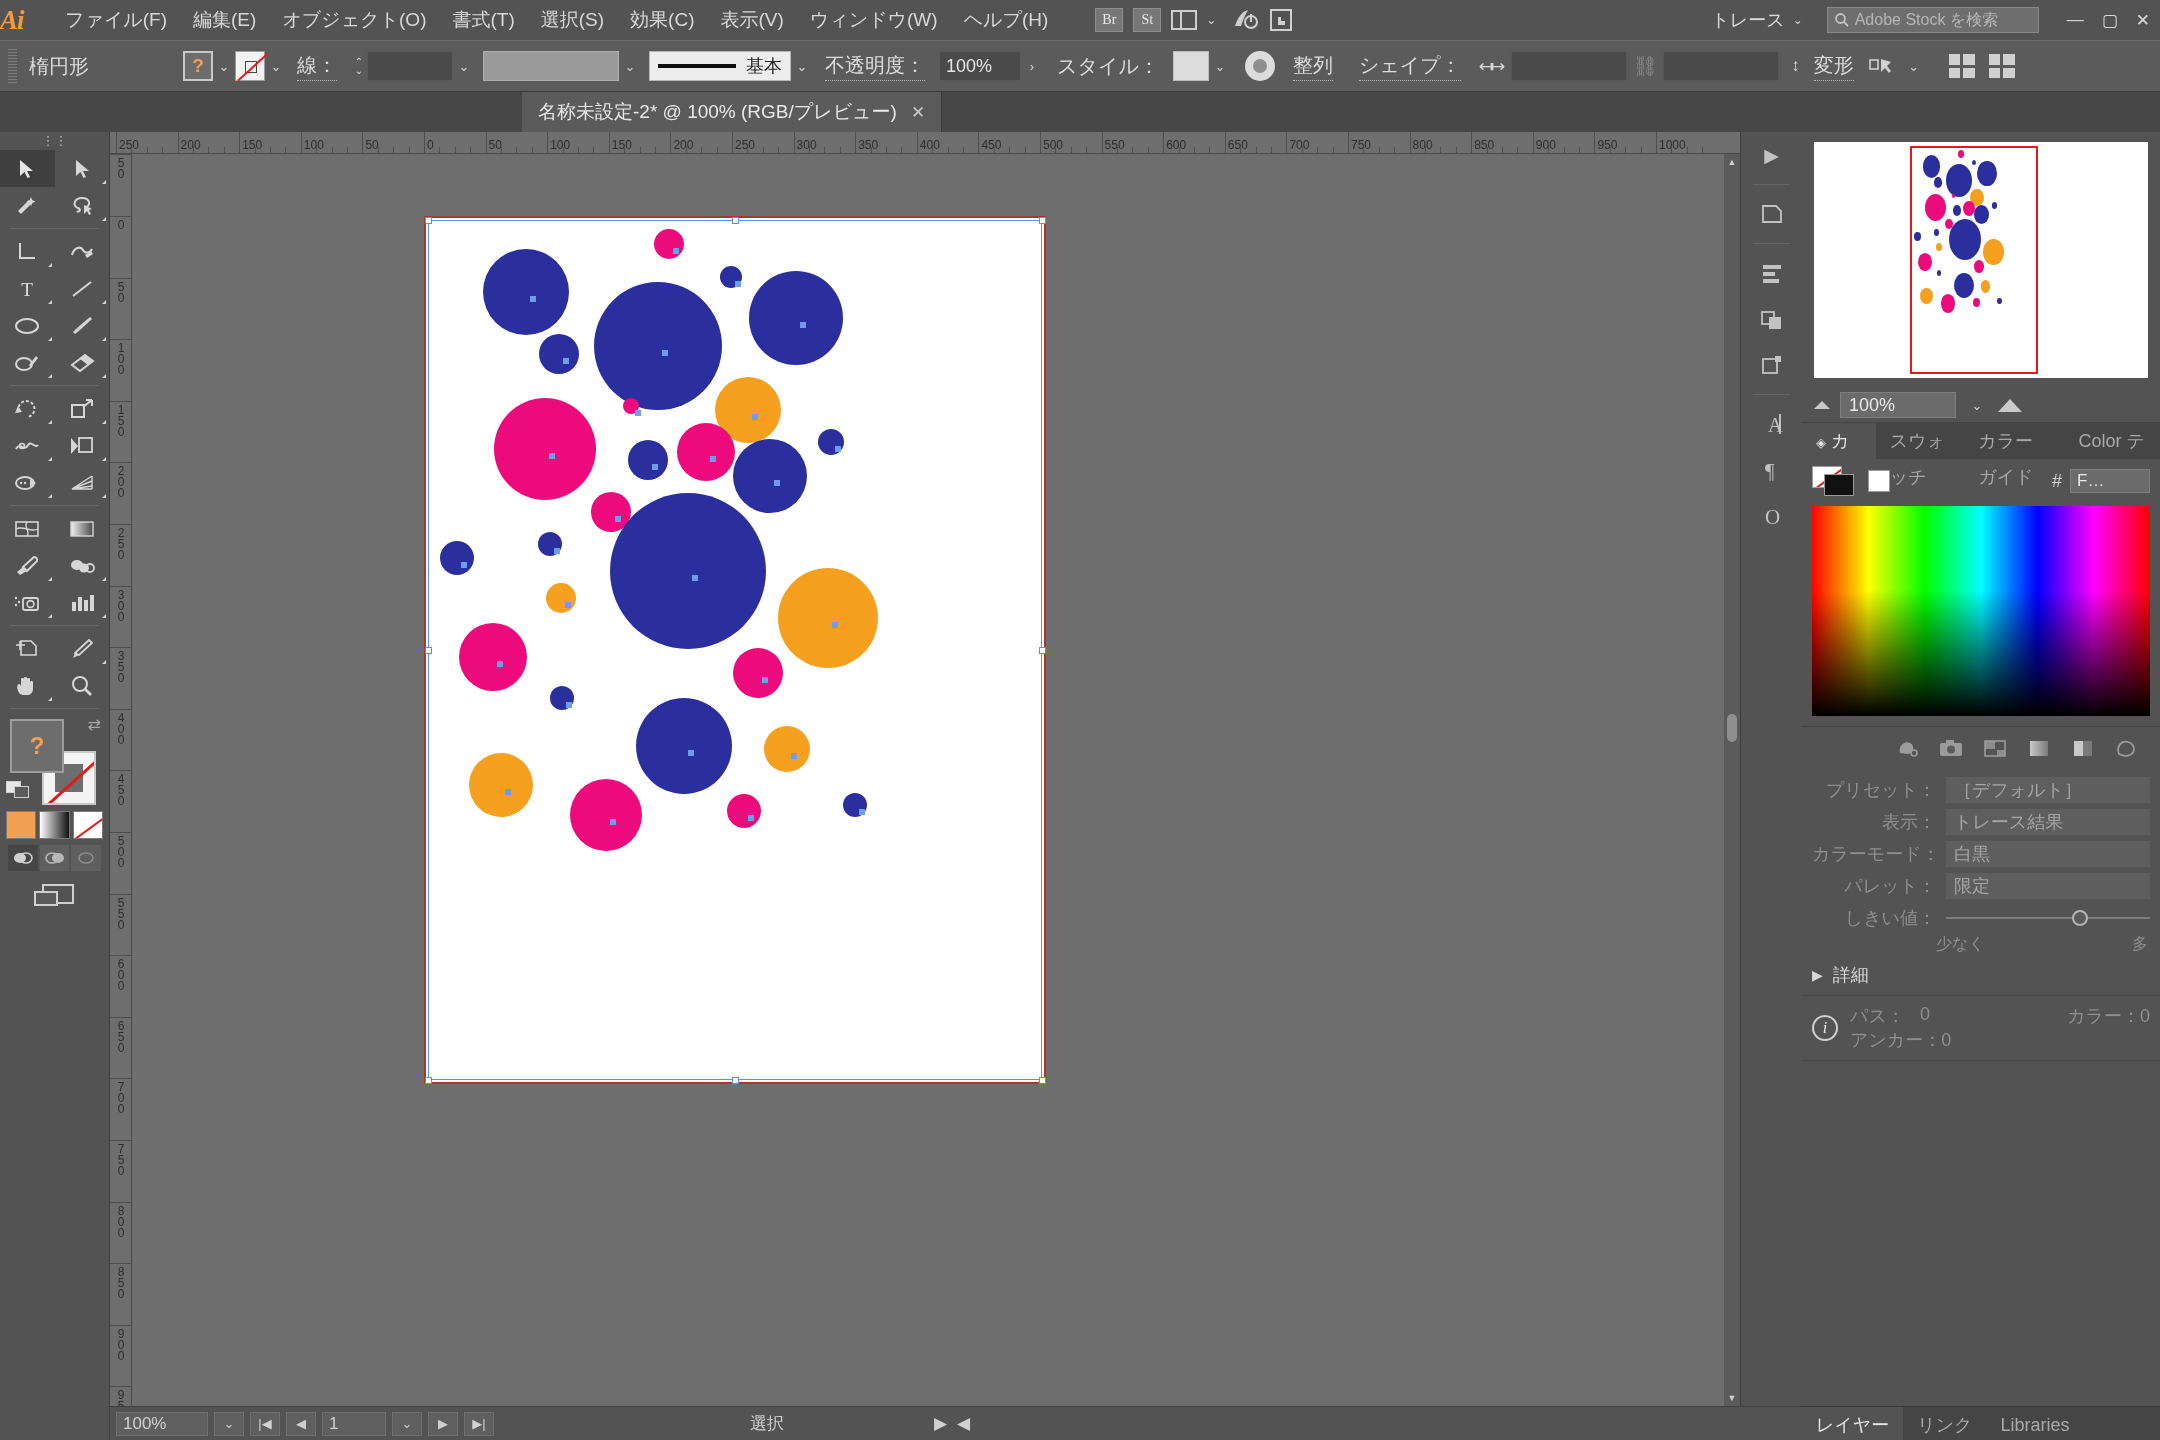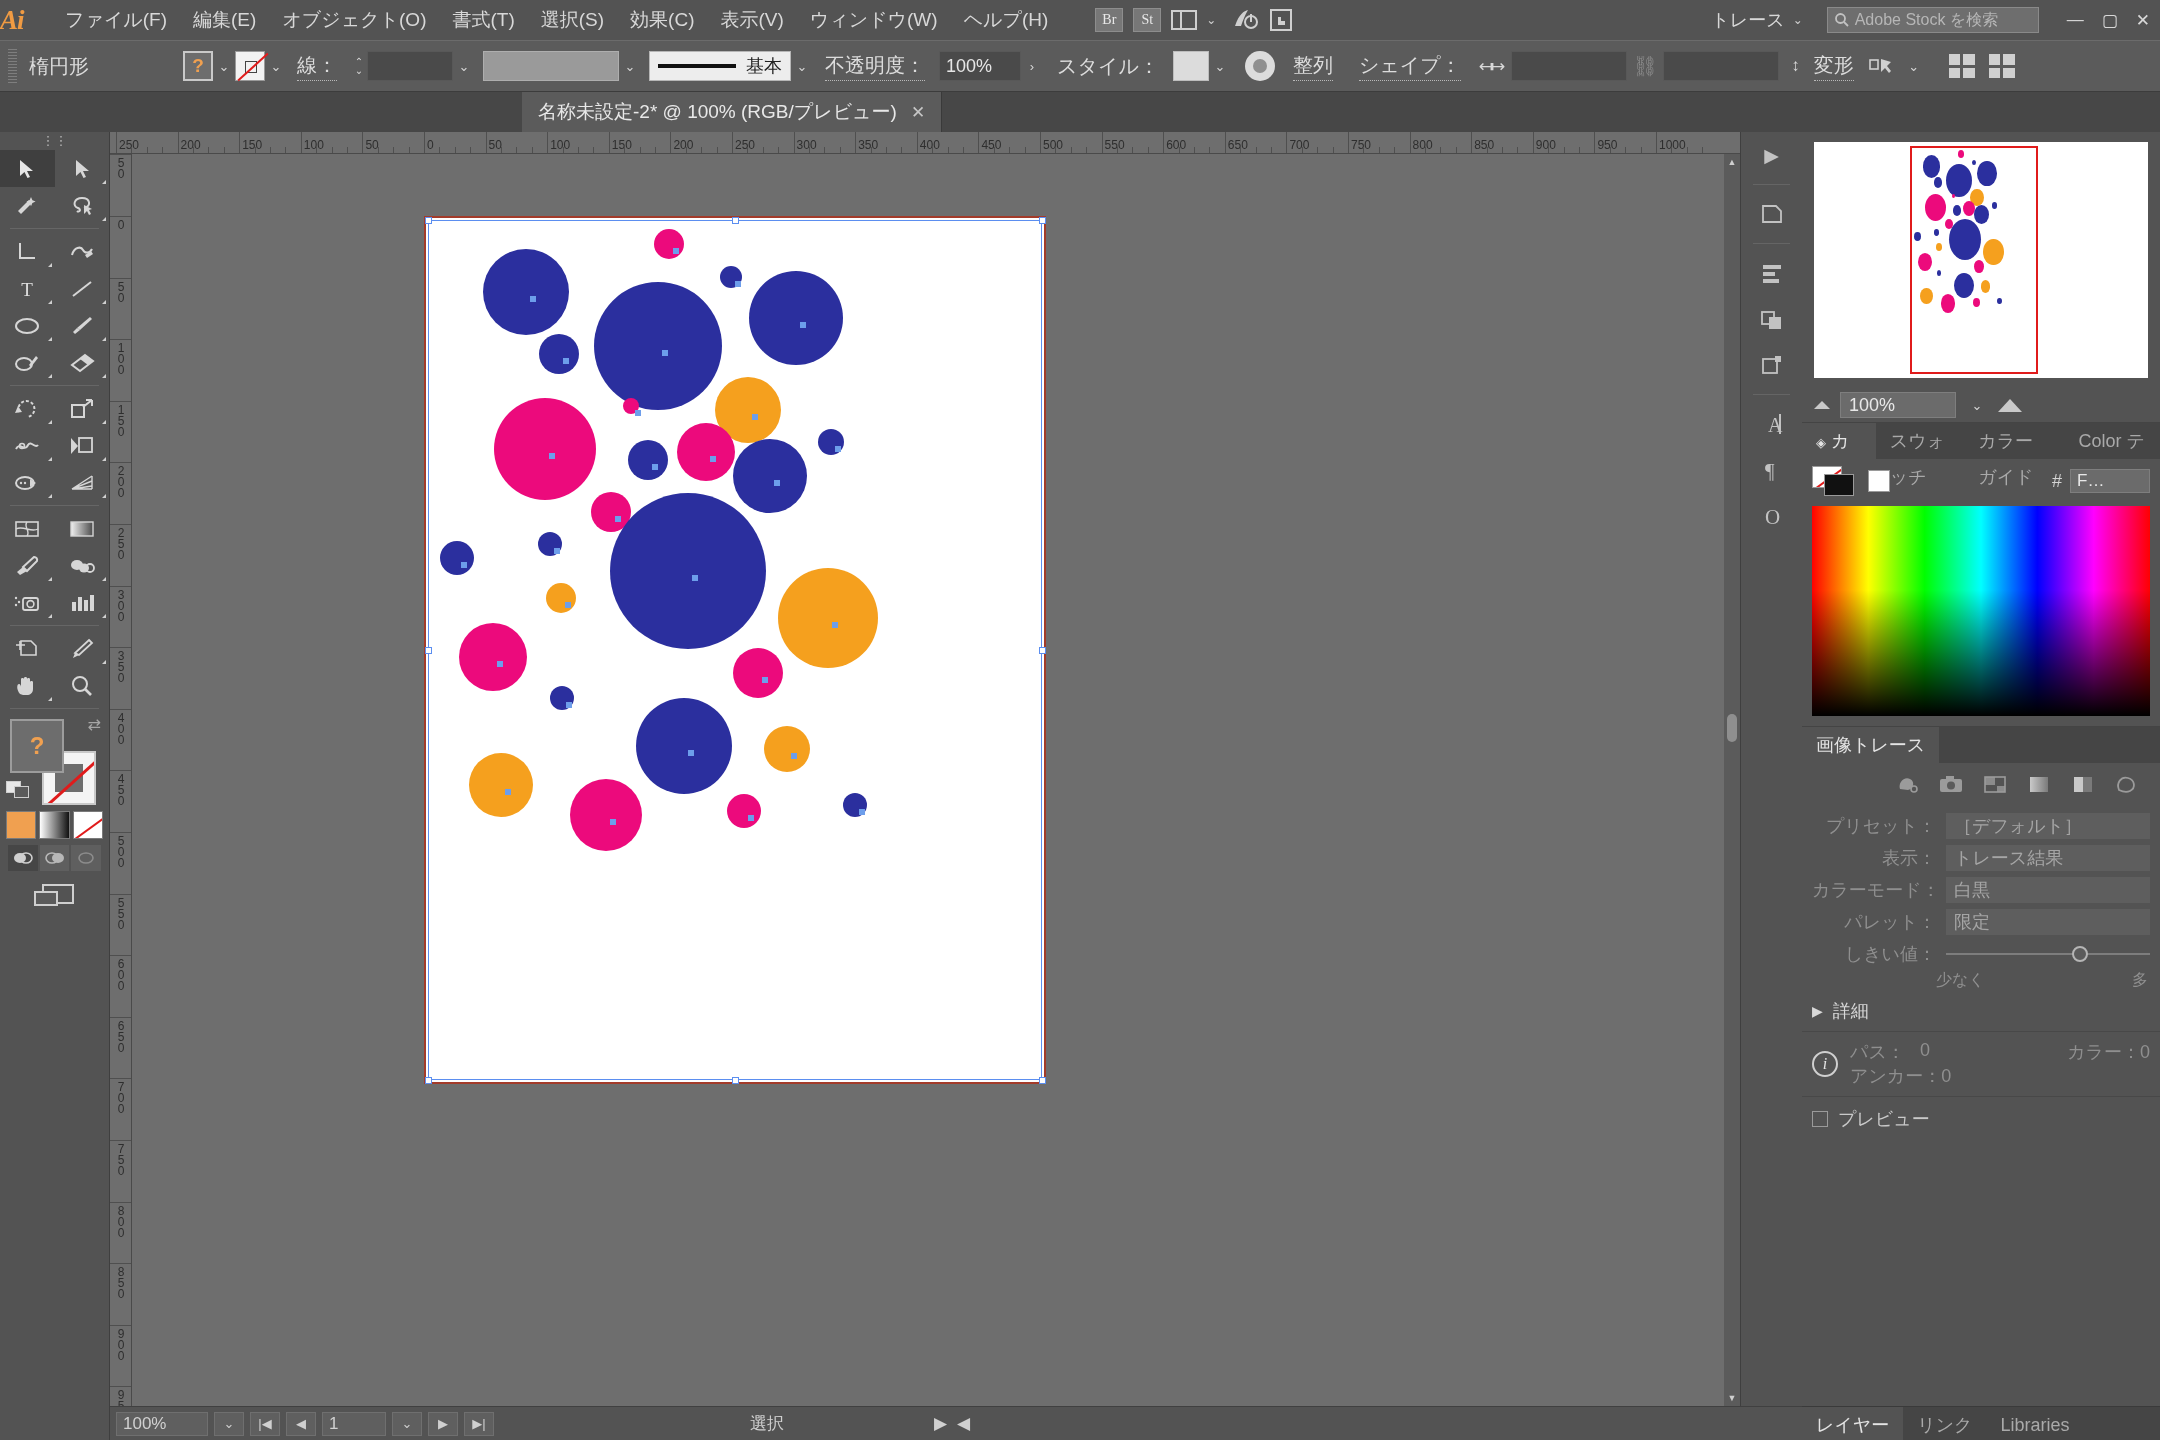--- a/index.html
+++ b/index.html
@@ -981,23 +981,20 @@
         <div class="col-white"></div>
         <div class="col-hash">
           <span>#</span>
           <span class="hexfield">F…</span>
         </div>
       </div>
       <div class="spectrum"></div>
     </div>
 
     <div class="trace-panel">
-      <div class="pnl-tabs">
-        <div class="pnl-tab active">画像トレース</div>
-      </div>
       <div class="tp-iconrow">
         <span class="tp-ic"><svg width="26" height="22" viewBox="0 0 26 22">
               <path d="M6 16 C4 10,10 3,16 6 C21 8,20 16,14 17 Z" fill="#9b9b9b"></path>
               <circle cx="20" cy="16" r="3" fill="none" stroke="#9b9b9b" stroke-width="1.6"></circle>
             </svg></span>
         <span class="tp-ic"><svg width="26" height="22" viewBox="0 0 26 22">
               <rect x="2" y="6" width="22" height="13" rx="2" fill="#9b9b9b"></rect>
               <circle cx="13" cy="12.5" r="4" fill="#5b5b5b"></circle>
               <rect x="8" y="3" width="8" height="4" fill="#9b9b9b"></rect>
             </svg></span>
@@ -1064,24 +1061,20 @@
             <span style="width:70px">パス：</span>
             <span style="width:80px">0</span>
             <span style="margin-left:auto">カラー：0</span>
           </span>
           <span class="info-line">
             <span>アンカー：0</span>
           </span>
         </span>
       </div>
 
-      <div class="tp-prev">
-        <span class="chkbox"></span>
-        <span>プレビュー</span>
-      </div>
     </div>
 
     <div class="bottomtabs">
       <div class="pnl-tab active" style="background:#535353">レイヤー</div>
       <div class="pnl-tab">リンク</div>
       <div class="pnl-tab">Libraries</div>
     </div>
   </div>
 
   <div class="statusbar">

